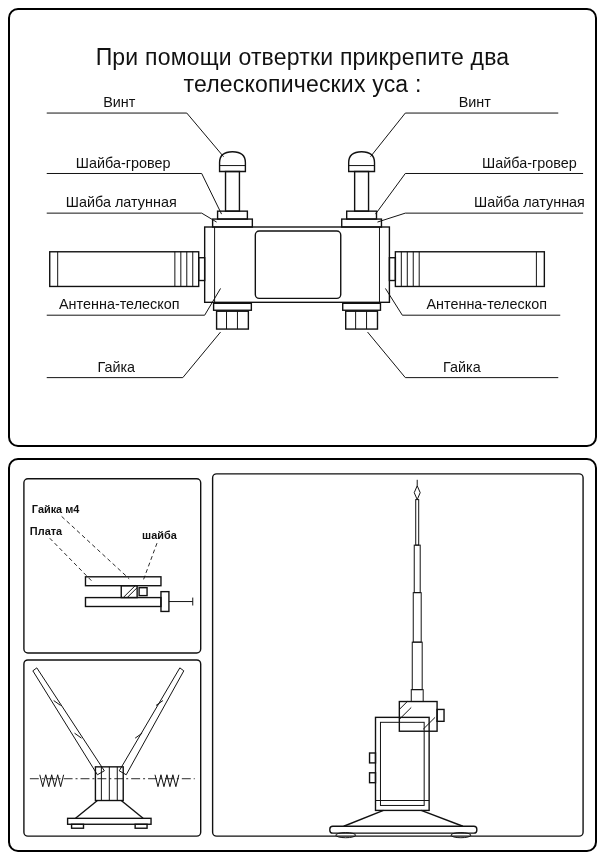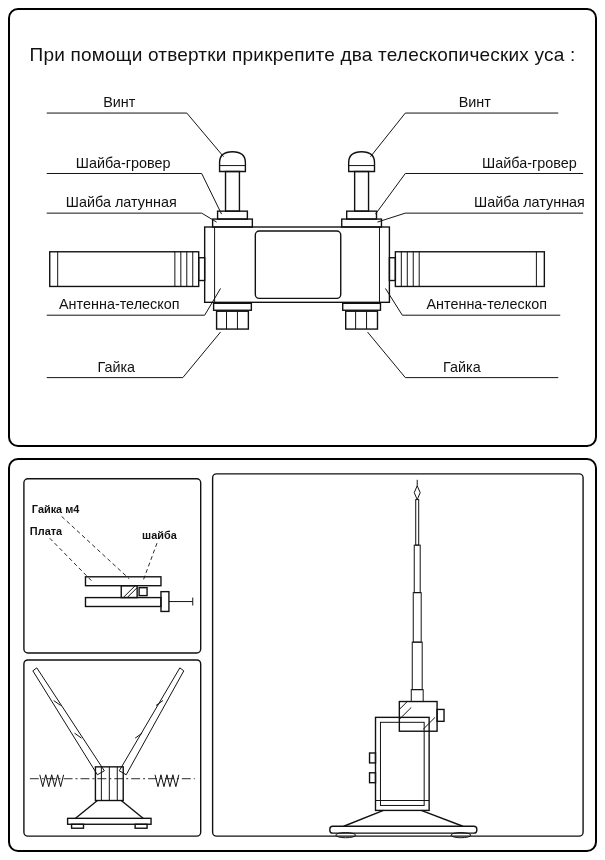--- a/index.html
+++ b/index.html
@@ -8,21 +8,21 @@
     font-family:"Liberation Sans", sans-serif;color:#111;overflow:hidden;
   }
   .panel{
     position:absolute;box-sizing:border-box;border:2px solid #000;border-radius:10px;background:#fff;
   }
   .panel-top{left:8px;top:8px;width:589px;height:439px;}
   .panel-bottom{left:8px;top:458px;width:589px;height:394px;}
   .panel svg{position:absolute;left:0;top:0;width:100%;height:100%;}
   .title{
     position:absolute;left:0;top:34px;width:100%;text-align:center;
-    font-size:19px;letter-spacing:.2px;z-index:2;
+    font-size:23px;letter-spacing:.2px;z-index:2;
   }
   
   .s{fill:none;stroke:#111;stroke-width:1.4;}
   .t{fill:none;stroke:#111;stroke-width:1;}
   .dash{fill:none;stroke:#111;stroke-width:.9;stroke-dasharray:4 3;}
   .dashdot{fill:none;stroke:#111;stroke-width:.9;stroke-dasharray:9 3 2 3;}
   .lbl{font-family:"Liberation Sans",sans-serif;font-size:14.5px;fill:#111;}
   .lbl-sm{font-family:"Liberation Sans",sans-serif;font-size:11px;font-weight:bold;fill:#111;}
 </style>
 </head>

